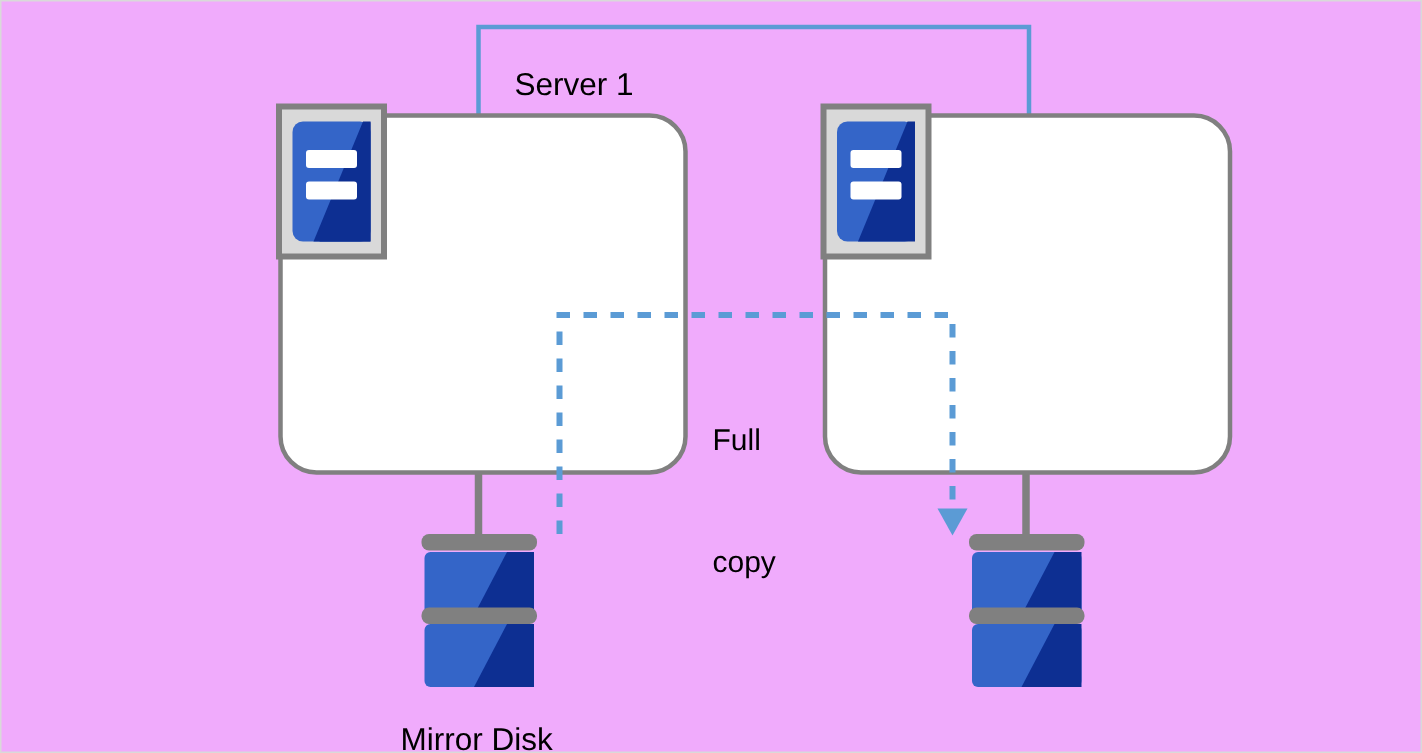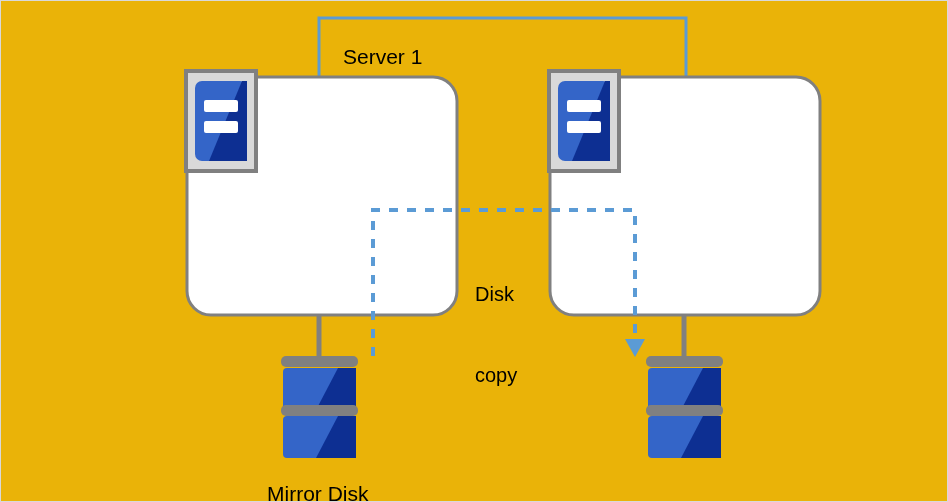--- a/index.html
+++ b/index.html
@@ -7,21 +7,21 @@
     padding: 0;
     background: #ffffff;
   }
   body {
     font-family: "Liberation Sans", sans-serif;
   }
   #diagram {
     position: relative;
     width: 948px;
     height: 502px;
-    background: #eab308;
+    background: #f0abfc;
     box-sizing: border-box;
     border: 1px solid #d9d9d9;
     overflow: hidden;
   }
   .svg-layer {
     position: absolute;
     left: 0;
     top: 0;
     width: 948px;
     height: 502px;
@@ -117,17 +117,17 @@
     </g>
 
   </svg>
 
   <div class="label" id="server1-label">Server 1</div>
 
 
   <div class="label" id="mirror-disk-label">Mirror Disk</div>
 
   <div class="label" id="fullcopy-label">
-    <div>Disk</div>
+    <div>Full</div>
     <div>copy</div>
   </div>
 
 </div>
 
 </body></html>

